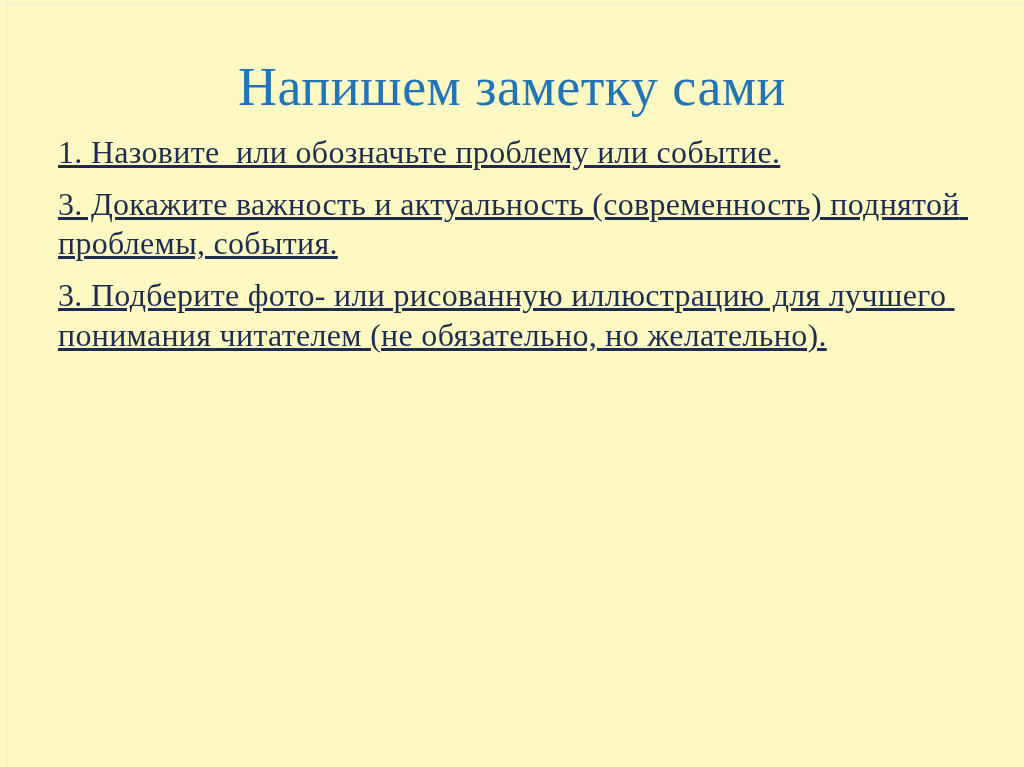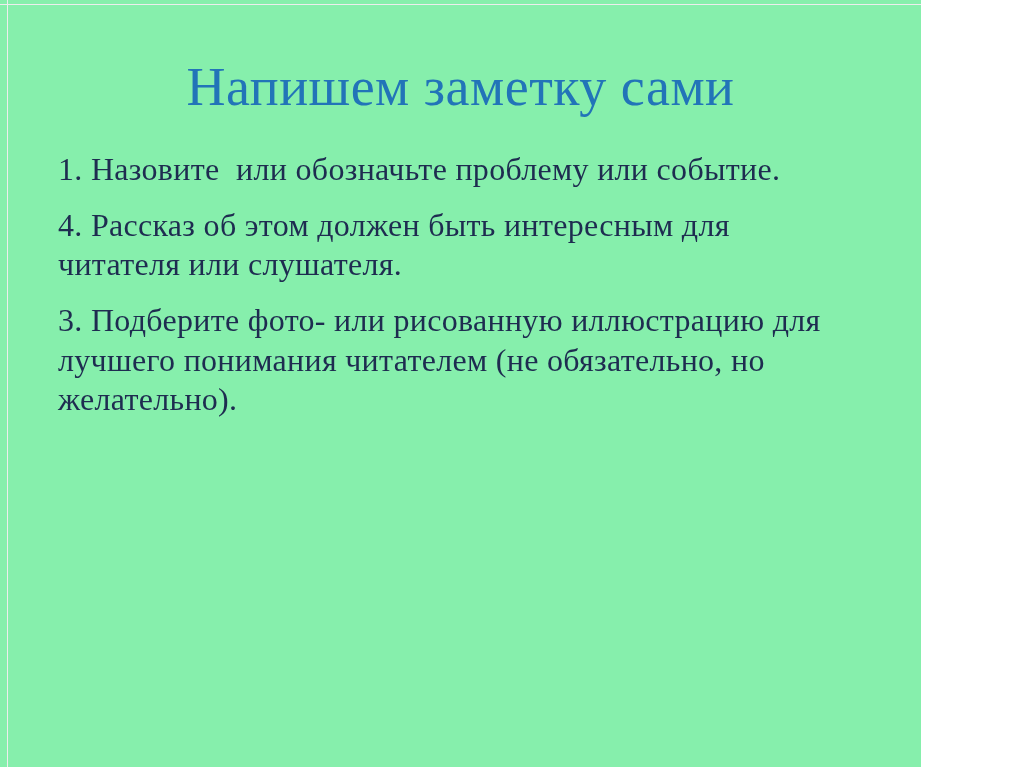--- a/index.html
+++ b/index.html
@@ -2,23 +2,23 @@
 <html><head>
 <meta charset="utf-8">
 <style>
   html, body {
     margin: 0;
     padding: 0;
     background: #ffffff;
   }
   .slide {
     position: relative;
-    width: 921px;
+    width: 1024px;
     height: 767px;
-    background: #86efac;
+    background: #fef9c3;
     overflow: hidden;
     font-family: "Liberation Serif", "DejaVu Serif", serif;
     box-sizing: border-box;
   }
   .edge-line-left {
     position: absolute;
     left: 7px;
     top: 0;
     bottom: 0;
     width: 1px;
@@ -39,35 +39,36 @@
     font-size: 54px;
     font-weight: normal;
     letter-spacing: 0.5px;
     color: #2274b8;
     line-height: 1.1;
   }
   .items {
     padding: 16px 62px 0 58px;
   }
   .list-item {
-    margin: 17px 0 13px 0;
+    margin: 0 0 13px 0;
     font-size: 32px;
     line-height: 1.22;
     letter-spacing: 0.3px;
     color: #1e2c50;
     white-space: pre-wrap;
+    text-decoration: underline;
   }
 </style>
 </head>
 <body>
 
 <div class="slide">
   <div class="edge-line-left"></div>
   <div class="edge-line-top"></div>
 
   <h1 class="slide-title">Напишем заметку сами</h1>
 
   <div class="items">
     <p class="list-item">1. Назовите  или обозначьте проблему или событие.</p>
-    <p class="list-item">4. Рассказ об этом должен быть интересным для читателя или слушателя.</p>
+    <p class="list-item">3. Докажите важность и актуальность (современность) поднятой проблемы, события.</p>
     <p class="list-item">3. Подберите фото- или рисованную иллюстрацию для лучшего понимания читателем (не обязательно, но желательно).</p>
   </div>
 </div>
 
 </body></html>

